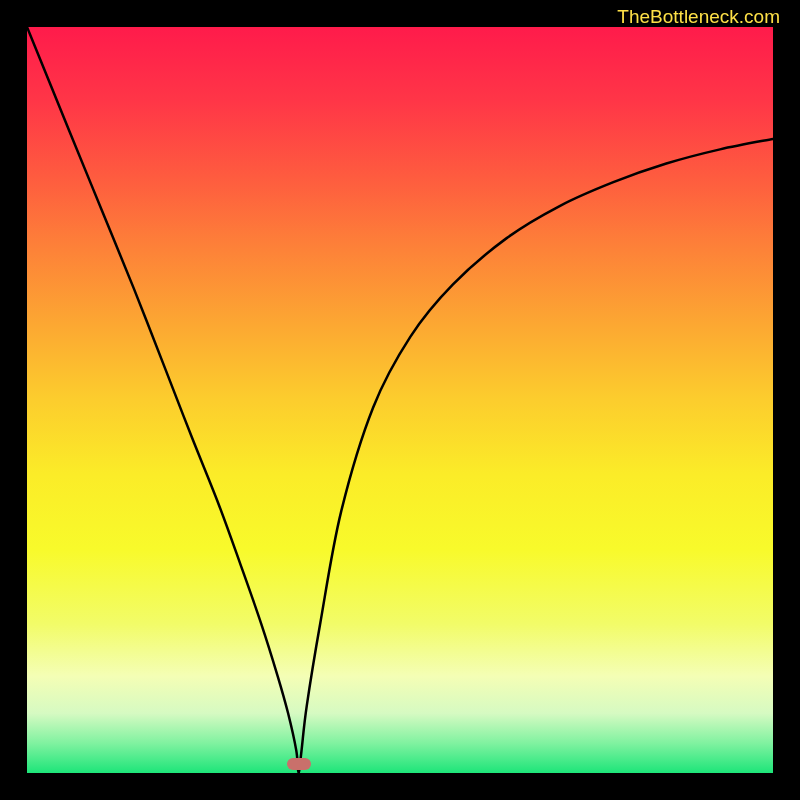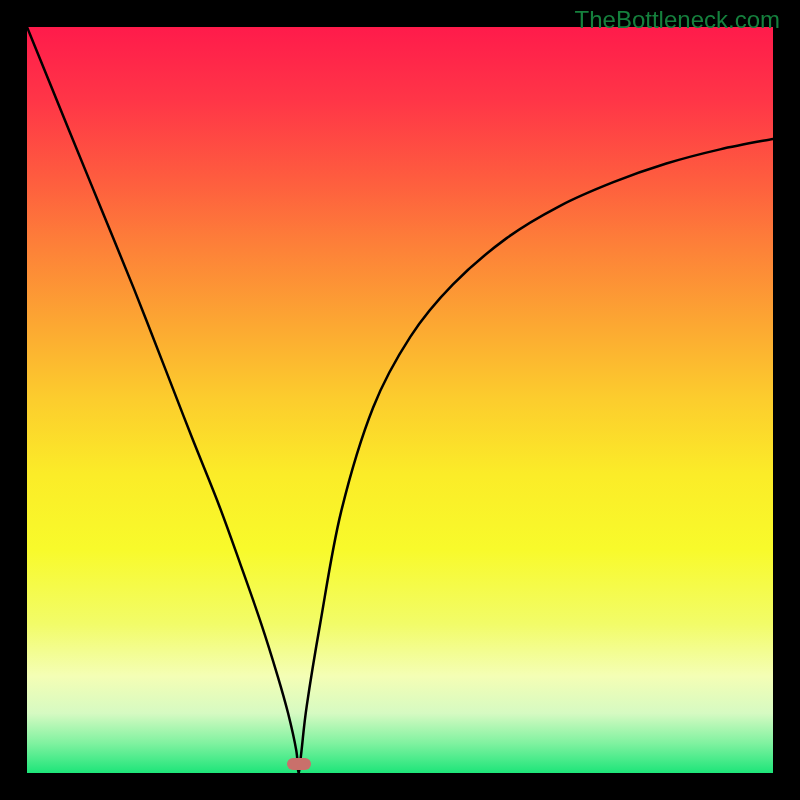--- a/index.html
+++ b/index.html
@@ -8,22 +8,22 @@
     width: 800px;
     height: 800px;
     background: #000;
     position: relative;
     font-family: Arial, sans-serif;
   }
   .watermark {
     position: absolute;
     top: 6px;
     right: 20px;
-    color: #15803d;
-    font-size: 24px;
+    color: #fde047;
+    font-size: 19px;
     z-index: 10;
   }
   .plot-area {
     position: absolute;
     left: 27px;
     top: 27px;
     width: 746px;
     height: 746px;
     overflow: hidden;
   }

